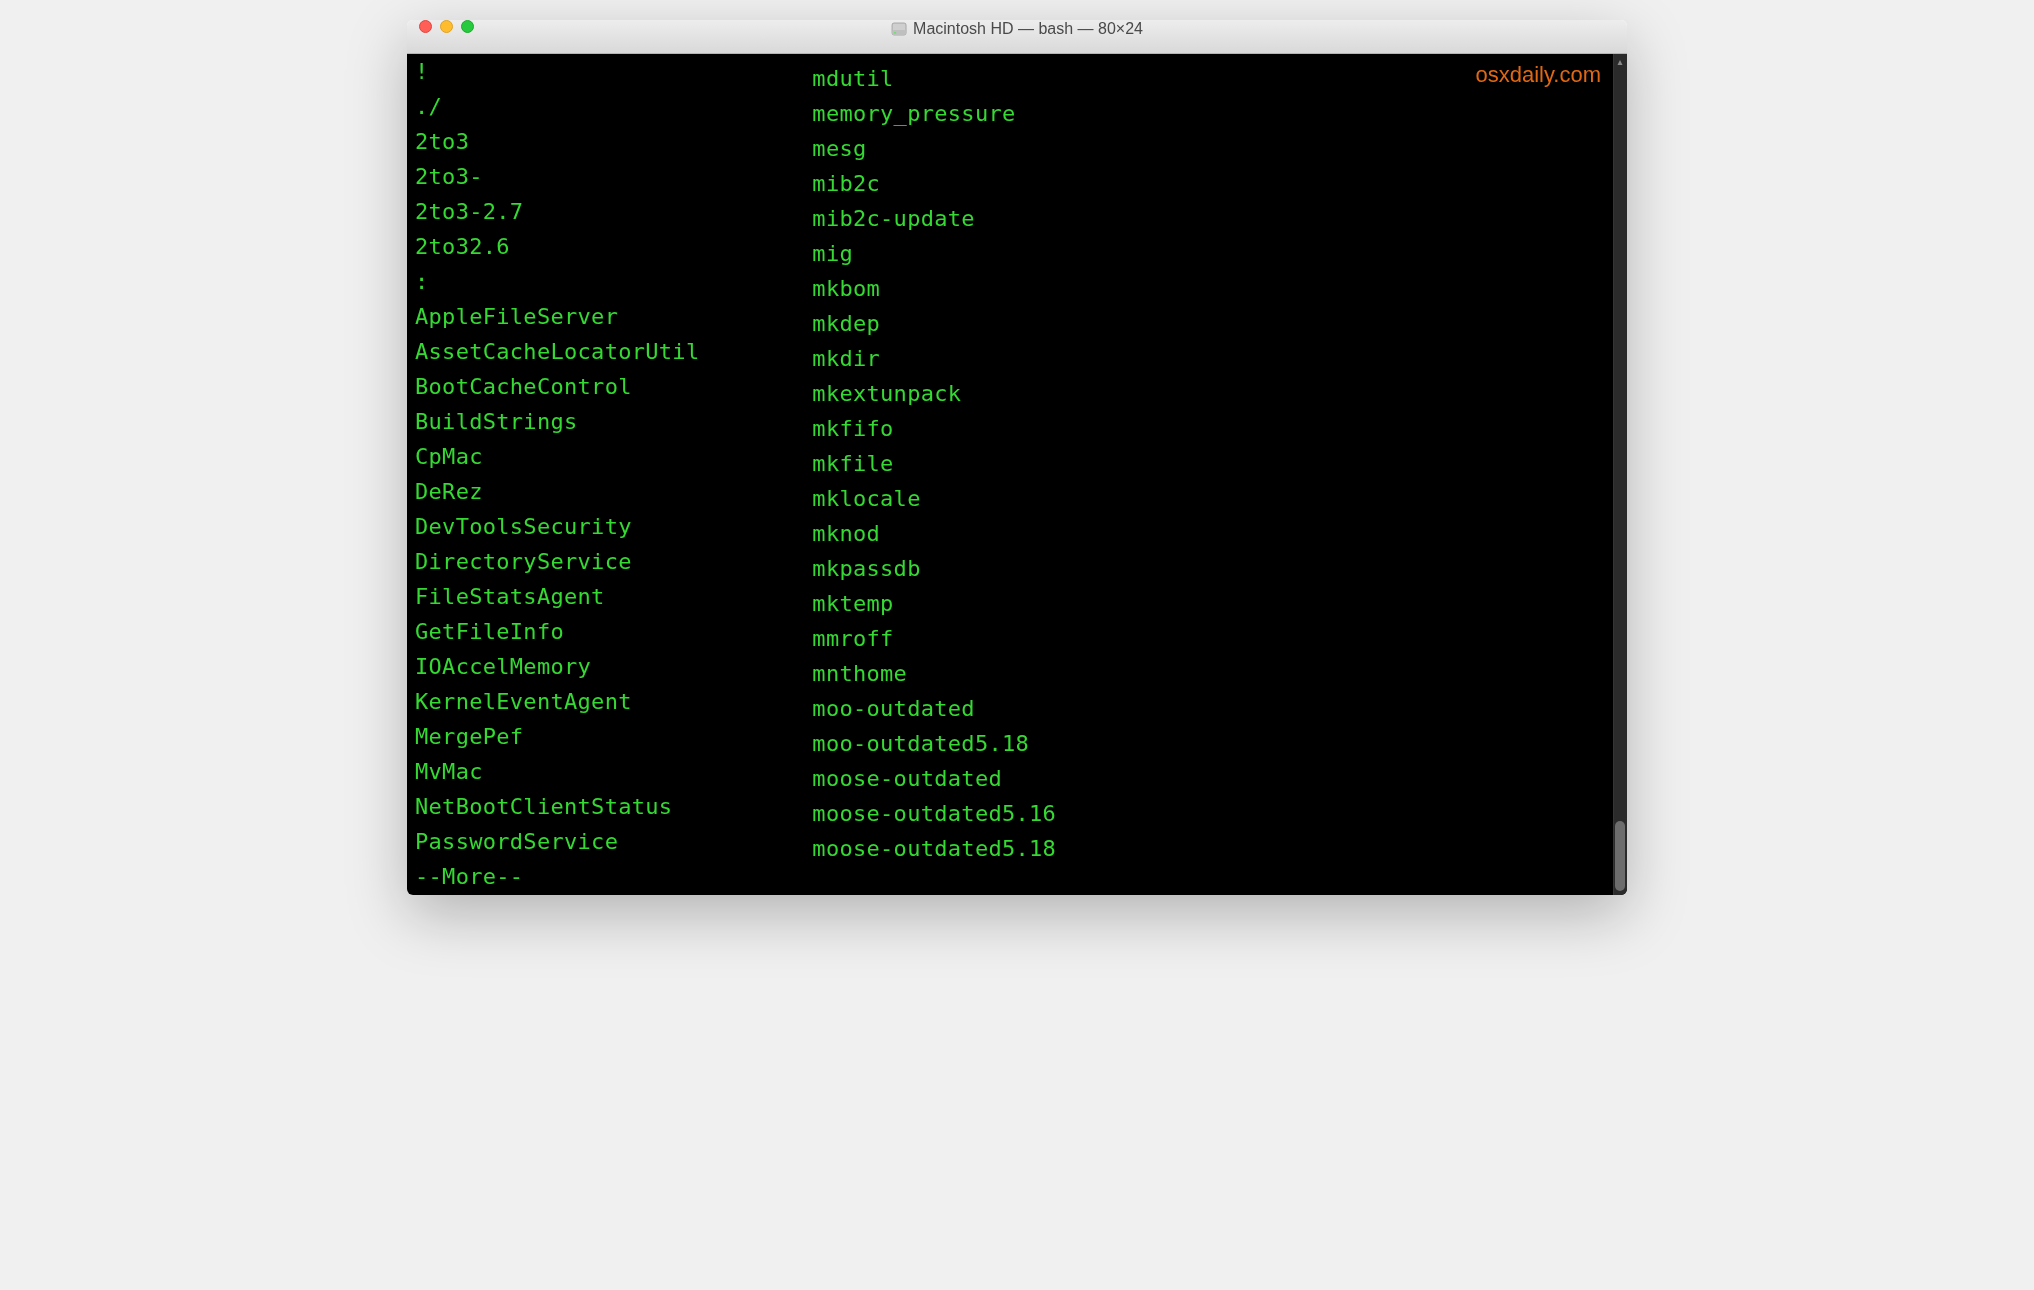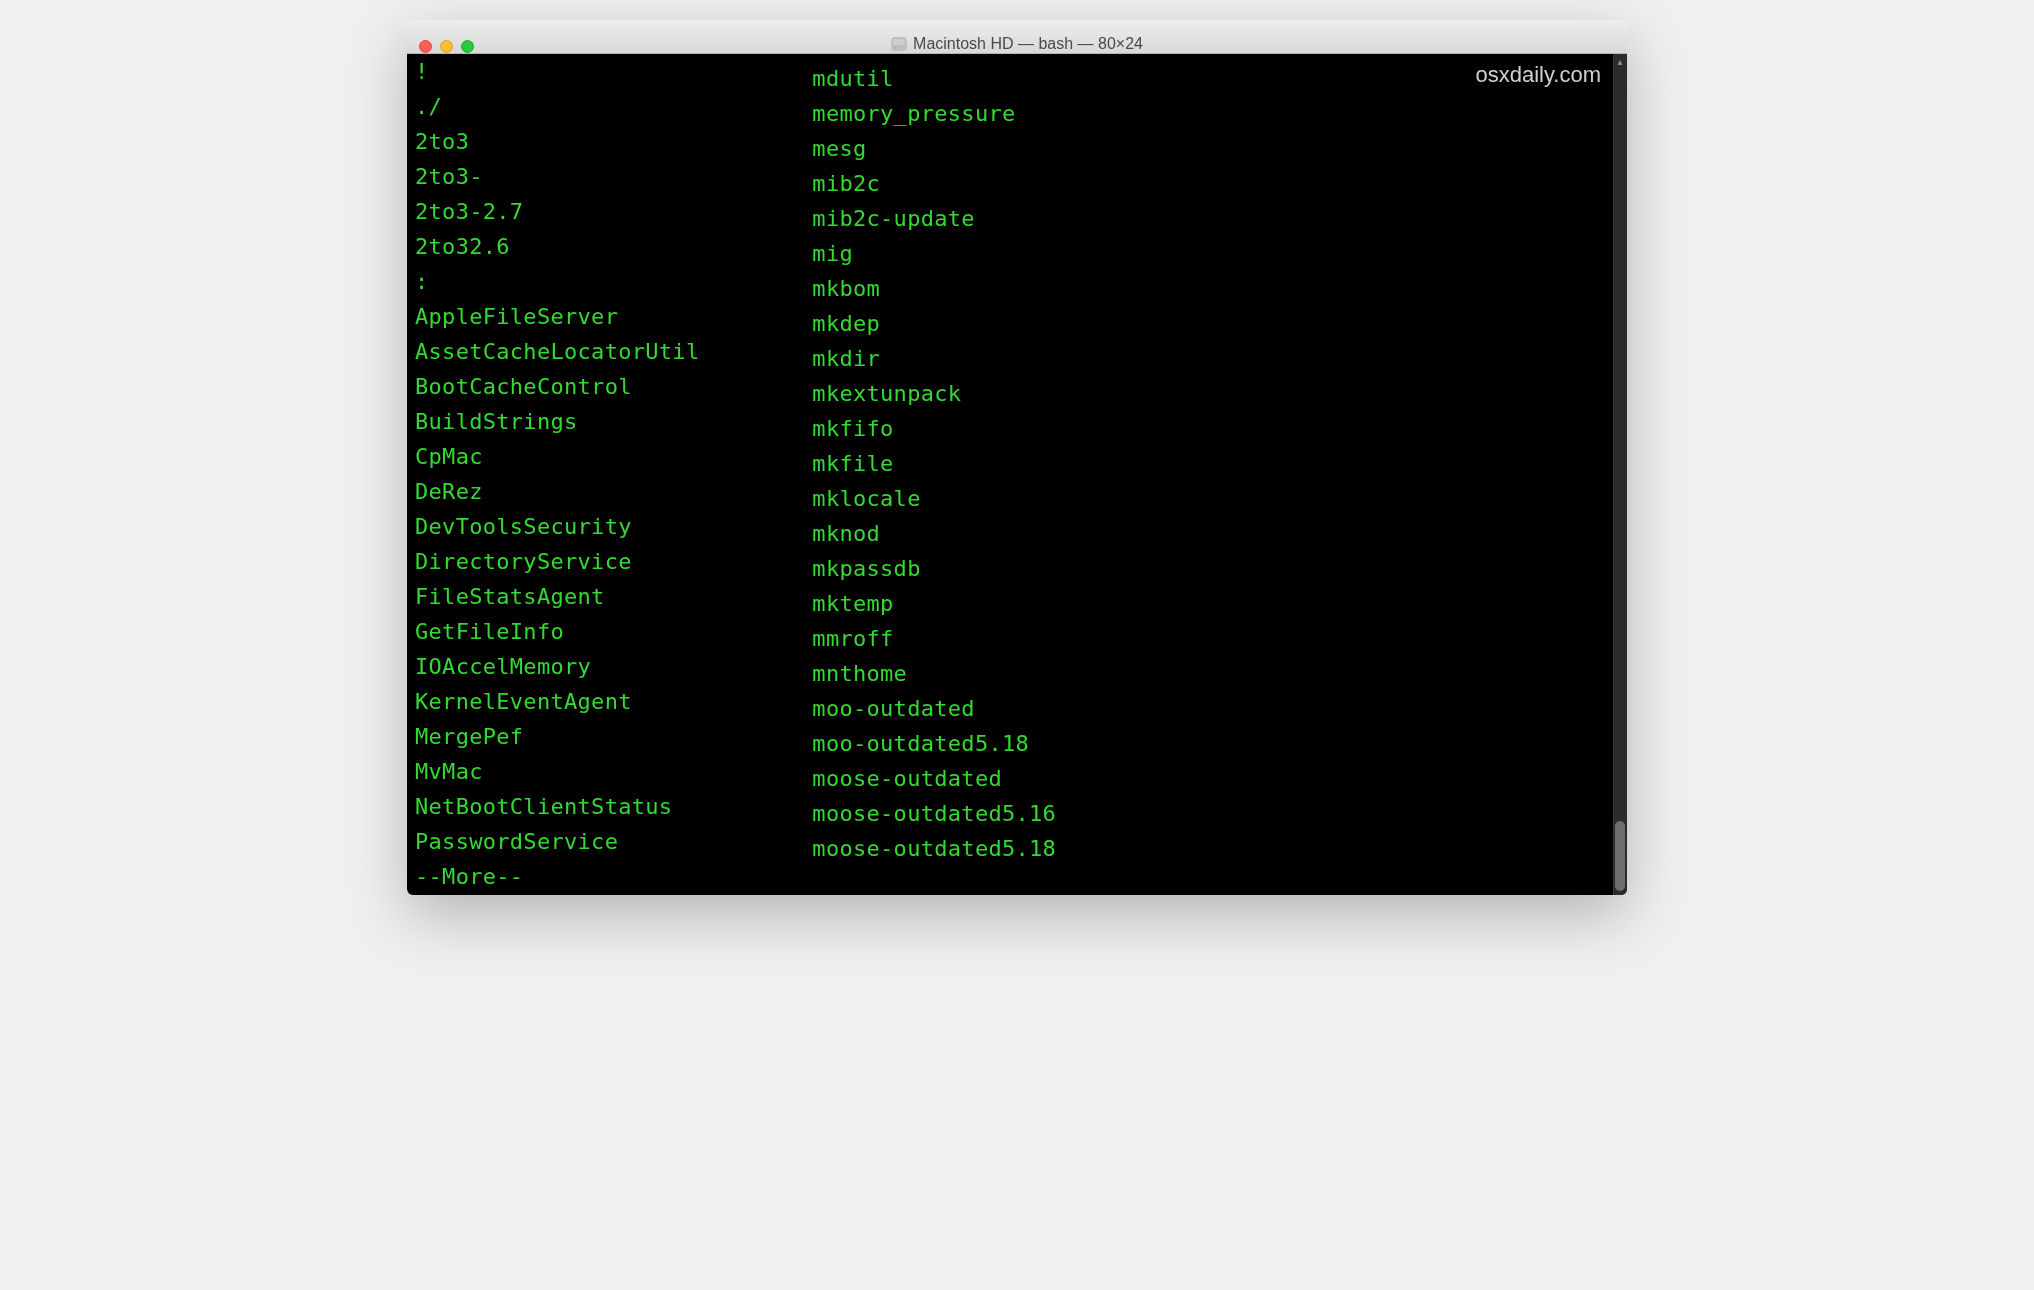--- a/index.html
+++ b/index.html
@@ -22,21 +22,21 @@
       background: #fff;
       border-radius: 6px;
       box-shadow: 0 20px 60px rgba(0,0,0,0.25);
       overflow: hidden;
     }
     .titlebar {
       height: 34px;
       background: linear-gradient(#ededed, #d9d9d9);
       border-bottom: 1px solid #b5b5b5;
       display: flex;
-      align-items: flex-end;
+      align-items: flex-start;
       position: relative;
     }
     .traffic-lights {
       display: flex;
       gap: 8px;
       padding-left: 12px;
     }
     .traffic-light {
       width: 13px;
       height: 13px;
@@ -81,21 +81,21 @@
       width: 30ch;
     }
     .col2 {
       flex: 1;
       margin-top: 7px;
     }
     .watermark {
       position: absolute;
       top: 8px;
       right: 26px;
-      color: #e5e5e5;
+      color: #f97316;
       font-family: "Helvetica Neue", Arial, sans-serif;
       font-size: 22px;
       font-weight: 500;
       opacity: 0.9;
     }
     .scrollbar-track {
       position: absolute;
       right: 0;
       top: 0;
       bottom: 0;

